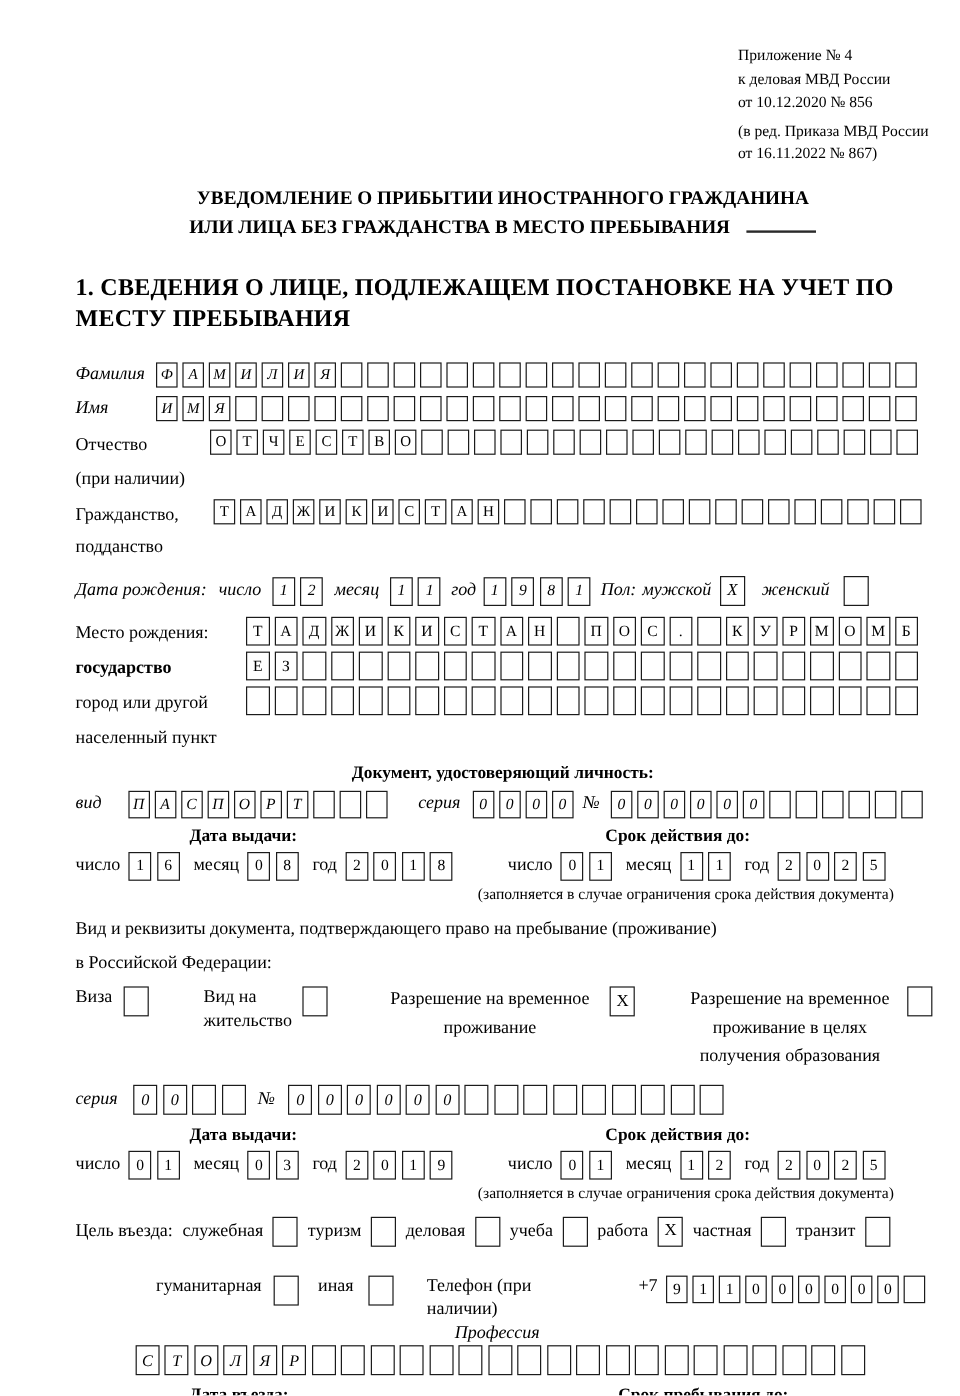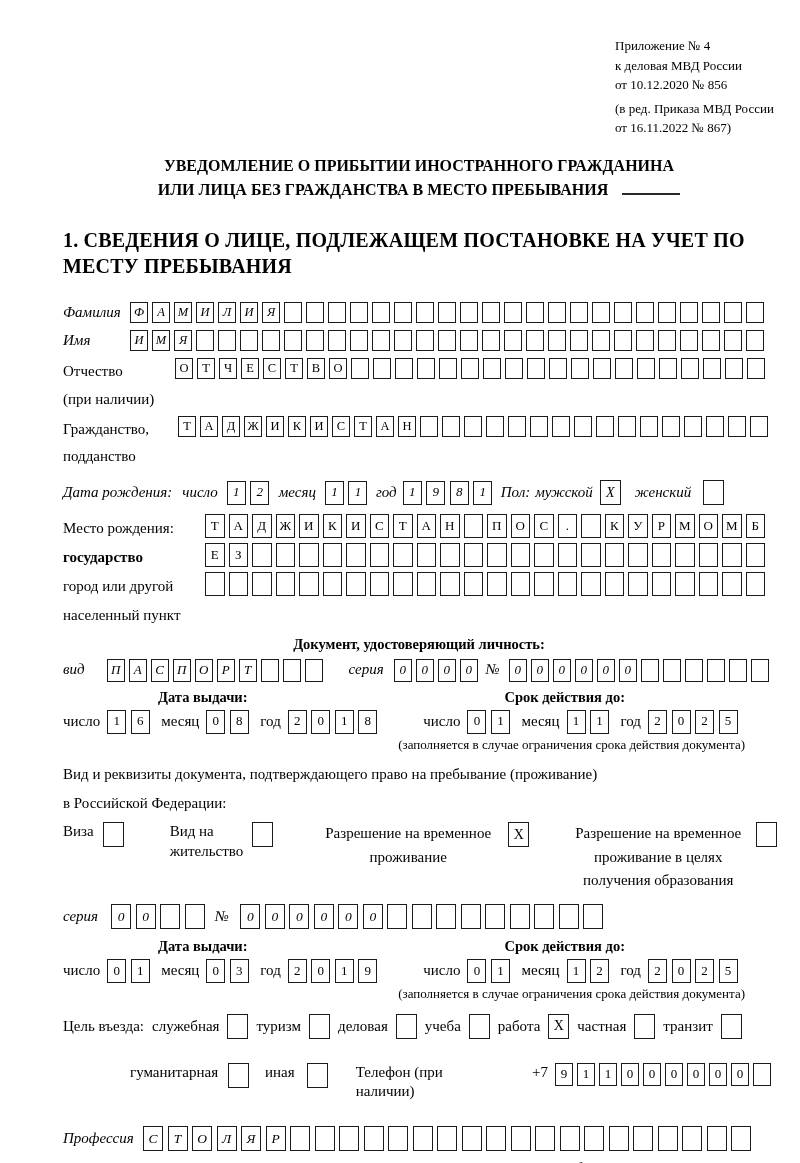--- a/index.html
+++ b/index.html
@@ -551,21 +551,21 @@
         <span class="cell">0</span>
         <span class="cell">0</span>
         <span class="cell">0</span>
         <span class="cell">0</span>
         <span class="cell">0</span>
         <span class="cell">0</span>
         <span class="cell"></span>
       </span>
   </div>
 
-  <div class="row center" style="margin-top:24px;">
+  <div class="row center" style="margin-top:0;flex-direction:column;">
     <span class="lblcol" style="width:80px;">Профессия</span>
     <span class="cellrow cells-l">
         <span class="cell">С</span>
         <span class="cell">Т</span>
         <span class="cell">О</span>
         <span class="cell">Л</span>
         <span class="cell">Я</span>
         <span class="cell">Р</span>
         <span class="cell"></span>
         <span class="cell"></span>

